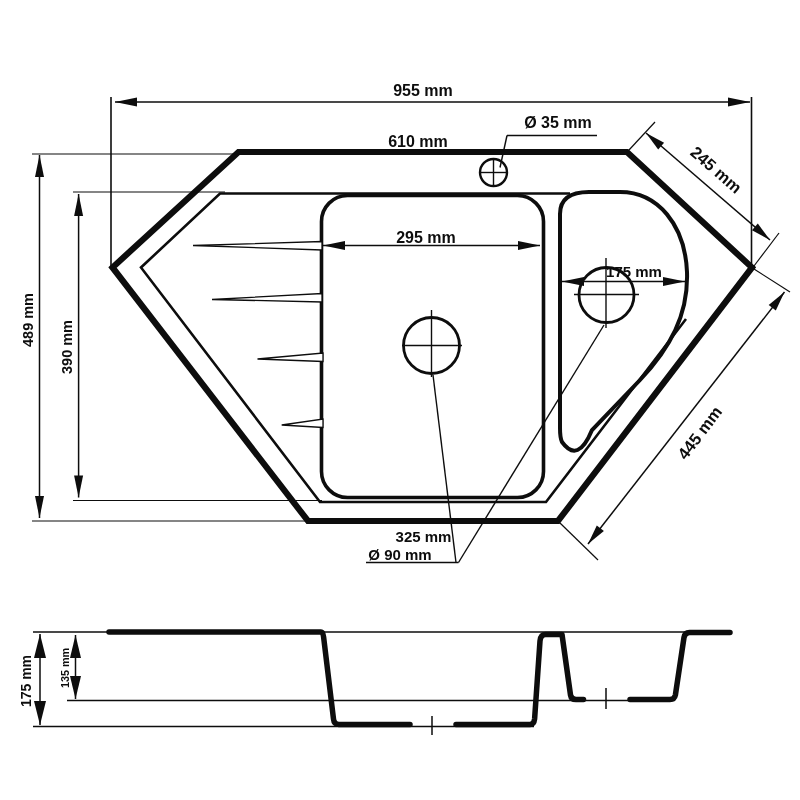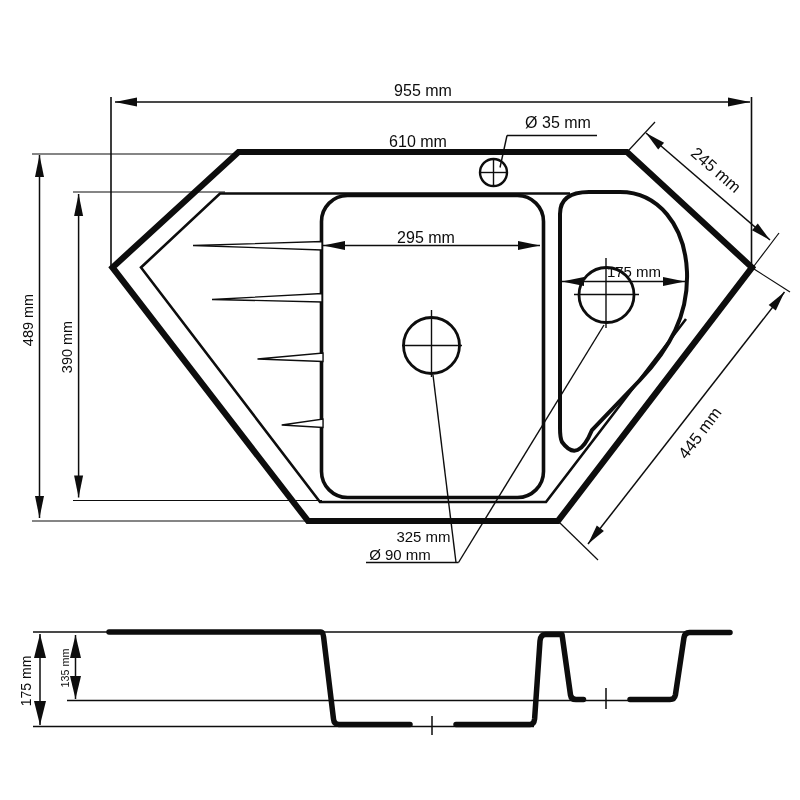--- a/index.html
+++ b/index.html
@@ -1,16 +1,16 @@
 <!DOCTYPE html>
 <html><head>
 <meta charset="utf-8">
 <style>
   html,body{margin:0;padding:0;background:#ffffff;}
-  .wrap{width:800px;height:800px;position:relative;background:#fdba74;}
+  .wrap{width:800px;height:800px;position:relative;background:#fdba74;font-weight:bold;}
   text{font-family:"Liberation Sans",sans-serif;fill:#0d0d0d;}
 </style>
 </head>
 <body>
 <div class="wrap">
 <svg width="800" height="800" viewBox="0 0 800 800">
 
   <rect x="0" y="0" width="800" height="800" fill="#ffffff"></rect>
 
   <g stroke="#0d0d0d" stroke-width="1.6" fill="none">

